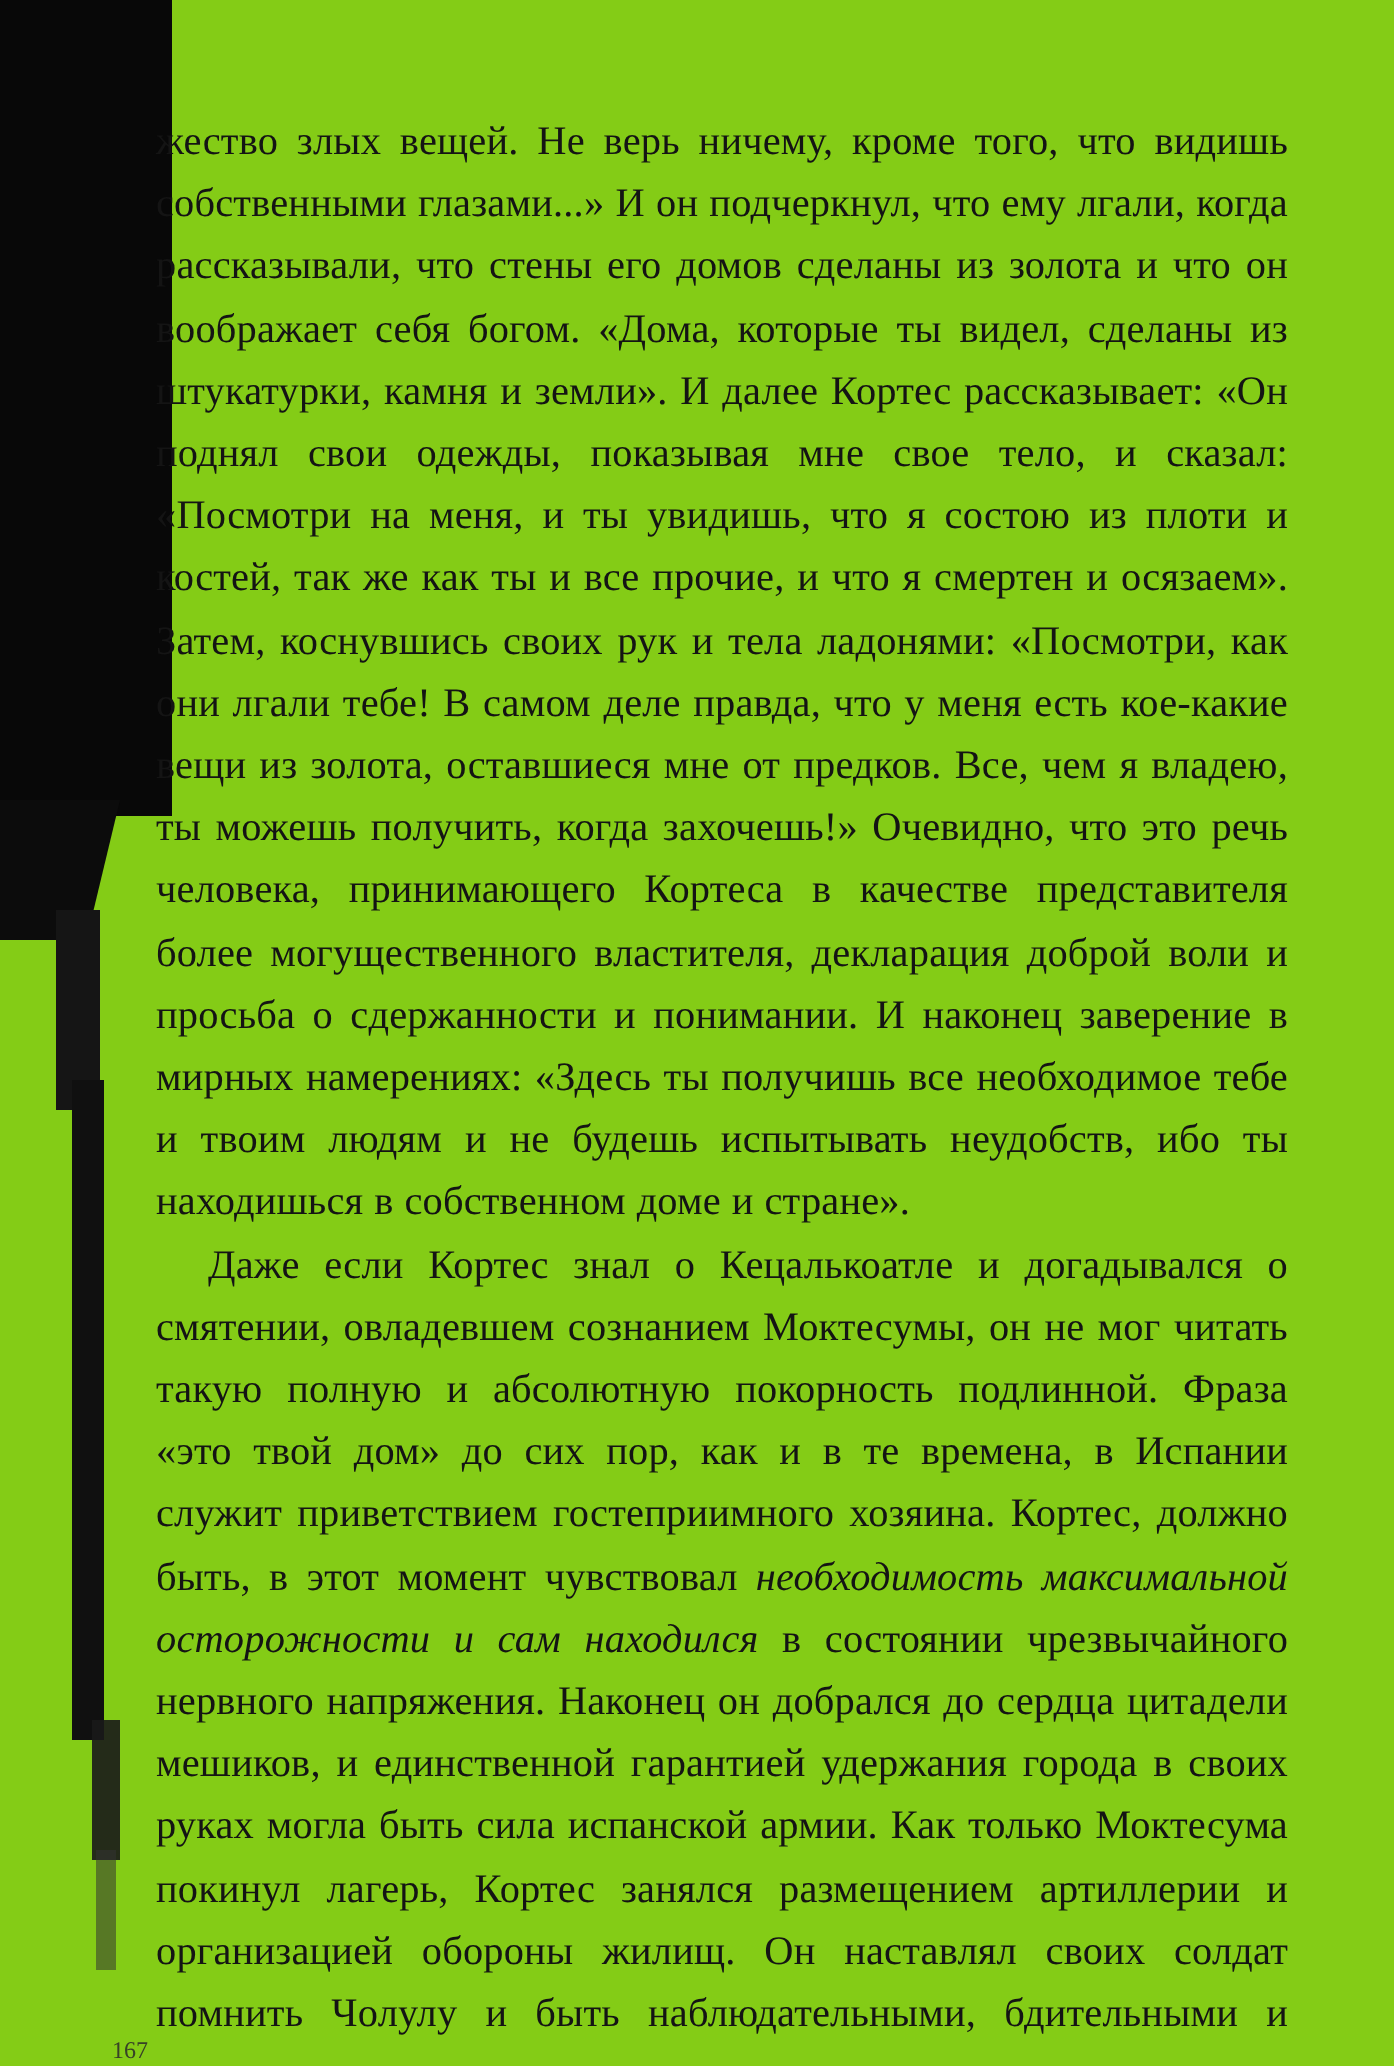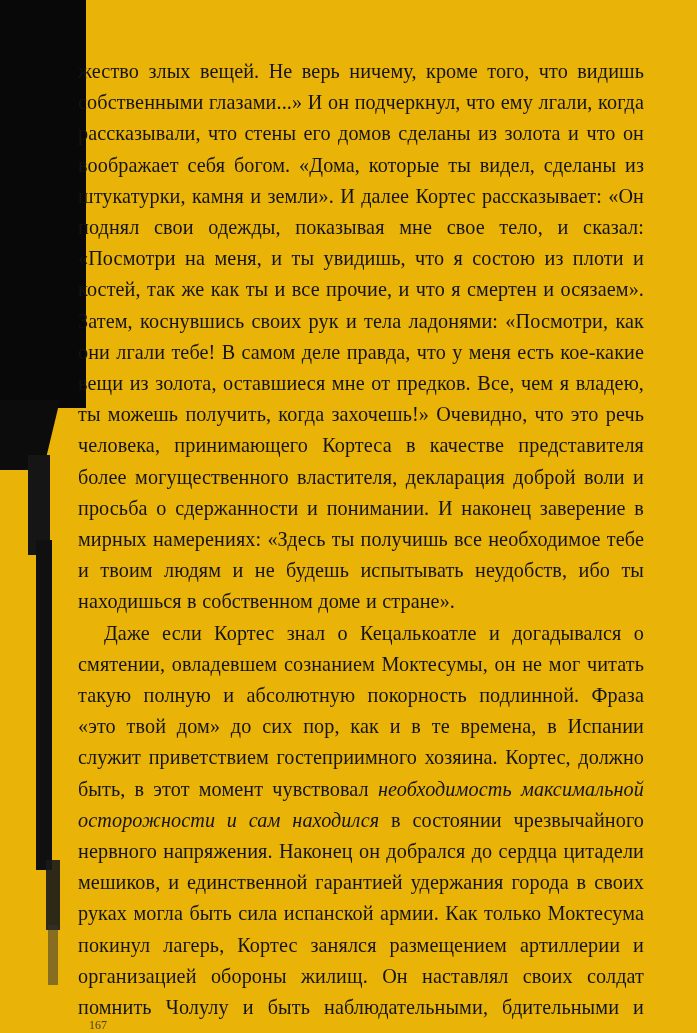--- a/index.html
+++ b/index.html
@@ -12,21 +12,21 @@
     height: 1033px;
     overflow: hidden;
     font-family: "Liberation Serif", serif;
     position: relative;
   }
 
   
   #page {
     position: absolute;
     inset: 0;
-    background: #eab308;
+    background: #84cc16;
   }
 
   
   #scan-shadow-top {
     position: absolute;
     left: 0;
     top: 0;
     width: 86px;
     height: 408px;
     background: #080808;
@@ -95,21 +95,21 @@
     margin-top: 0;
   }
   .indent {
     text-indent: 26px;
   }
   .ital {
     font-style: italic;
   }
   .footer-num {
     position: absolute;
-    left: 89px;
+    left: 56px;
     top: 1018px;
     font-size: 12px;
     color: #2a2a2a;
     opacity: .85;
     font-family: "Liberation Serif", serif;
   }
 
   
   #text-body, .footer-num {
     -webkit-font-smoothing: none;

